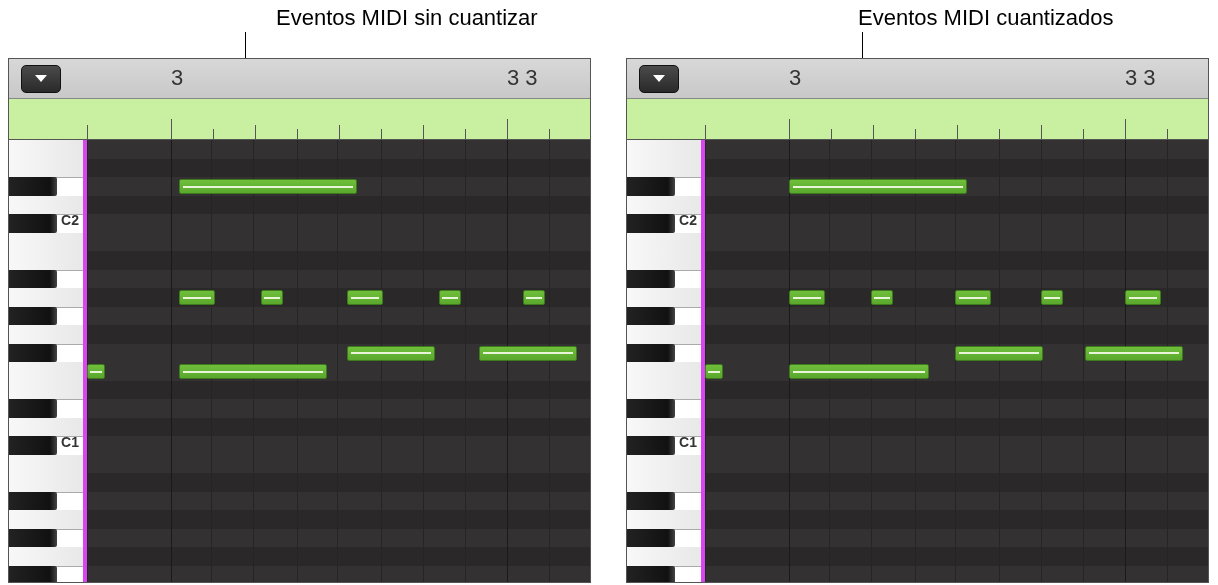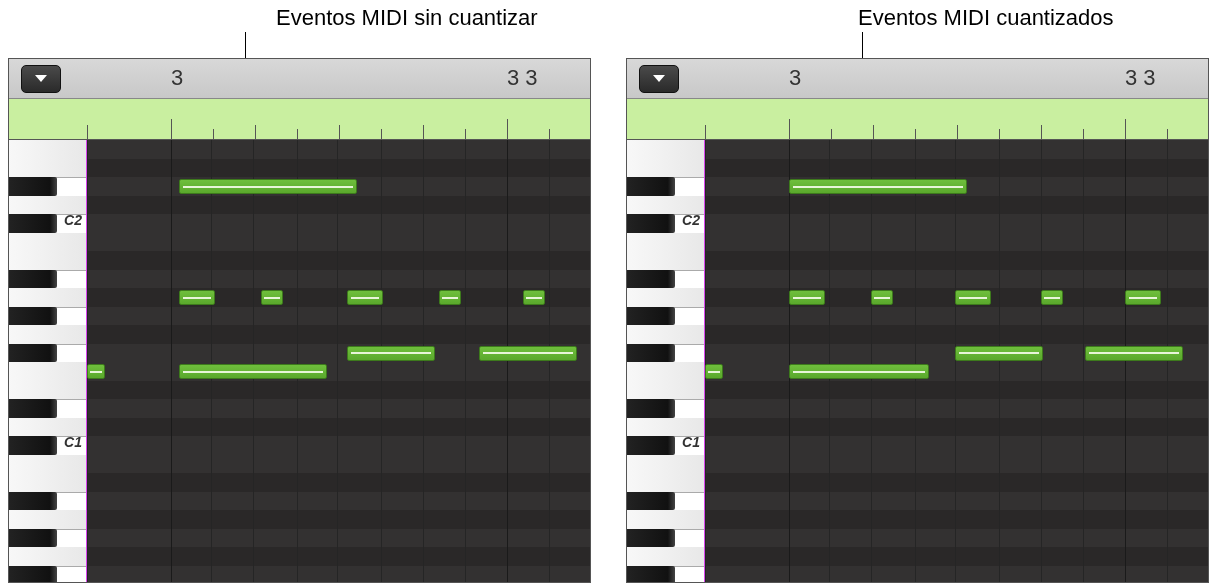--- a/index.html
+++ b/index.html
@@ -112,22 +112,21 @@
       display: flex;
       height: 444px;
       position: relative;
     }
     
     .piano-keys {
       width: 78px;
       background: #fff;
       position: relative;
       flex-shrink: 0;
-      border-right: 1px solid #d946ef;
-      font-style: italic;
+      border-right: 4px solid #d946ef;
     }
     
     .key-white {
       position: absolute;
       width: 100%;
       background: linear-gradient(90deg, #f8f8f8 0%, #e8e8e8 100%);
       border-bottom: 1px solid #aaa;
       left: 0;
     }
     

